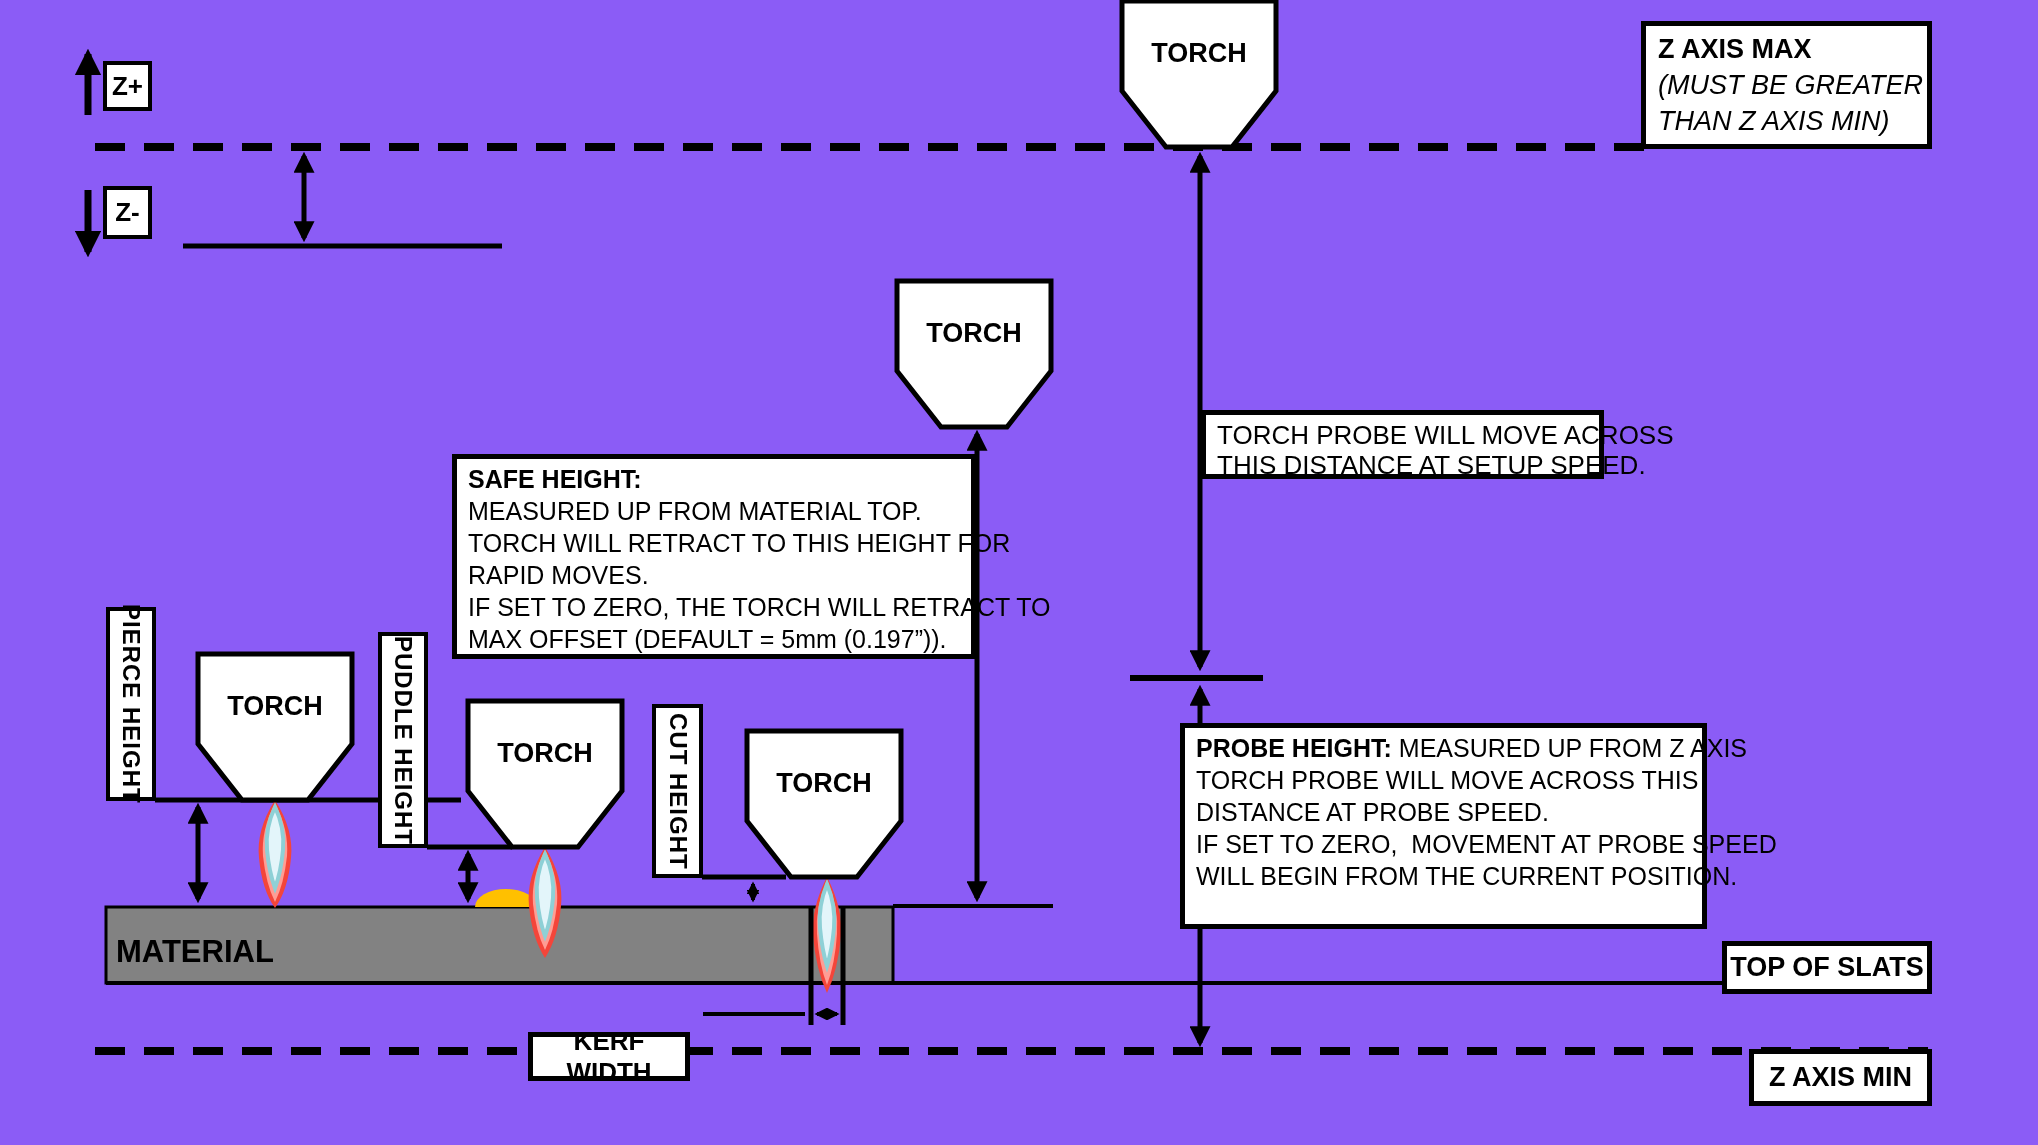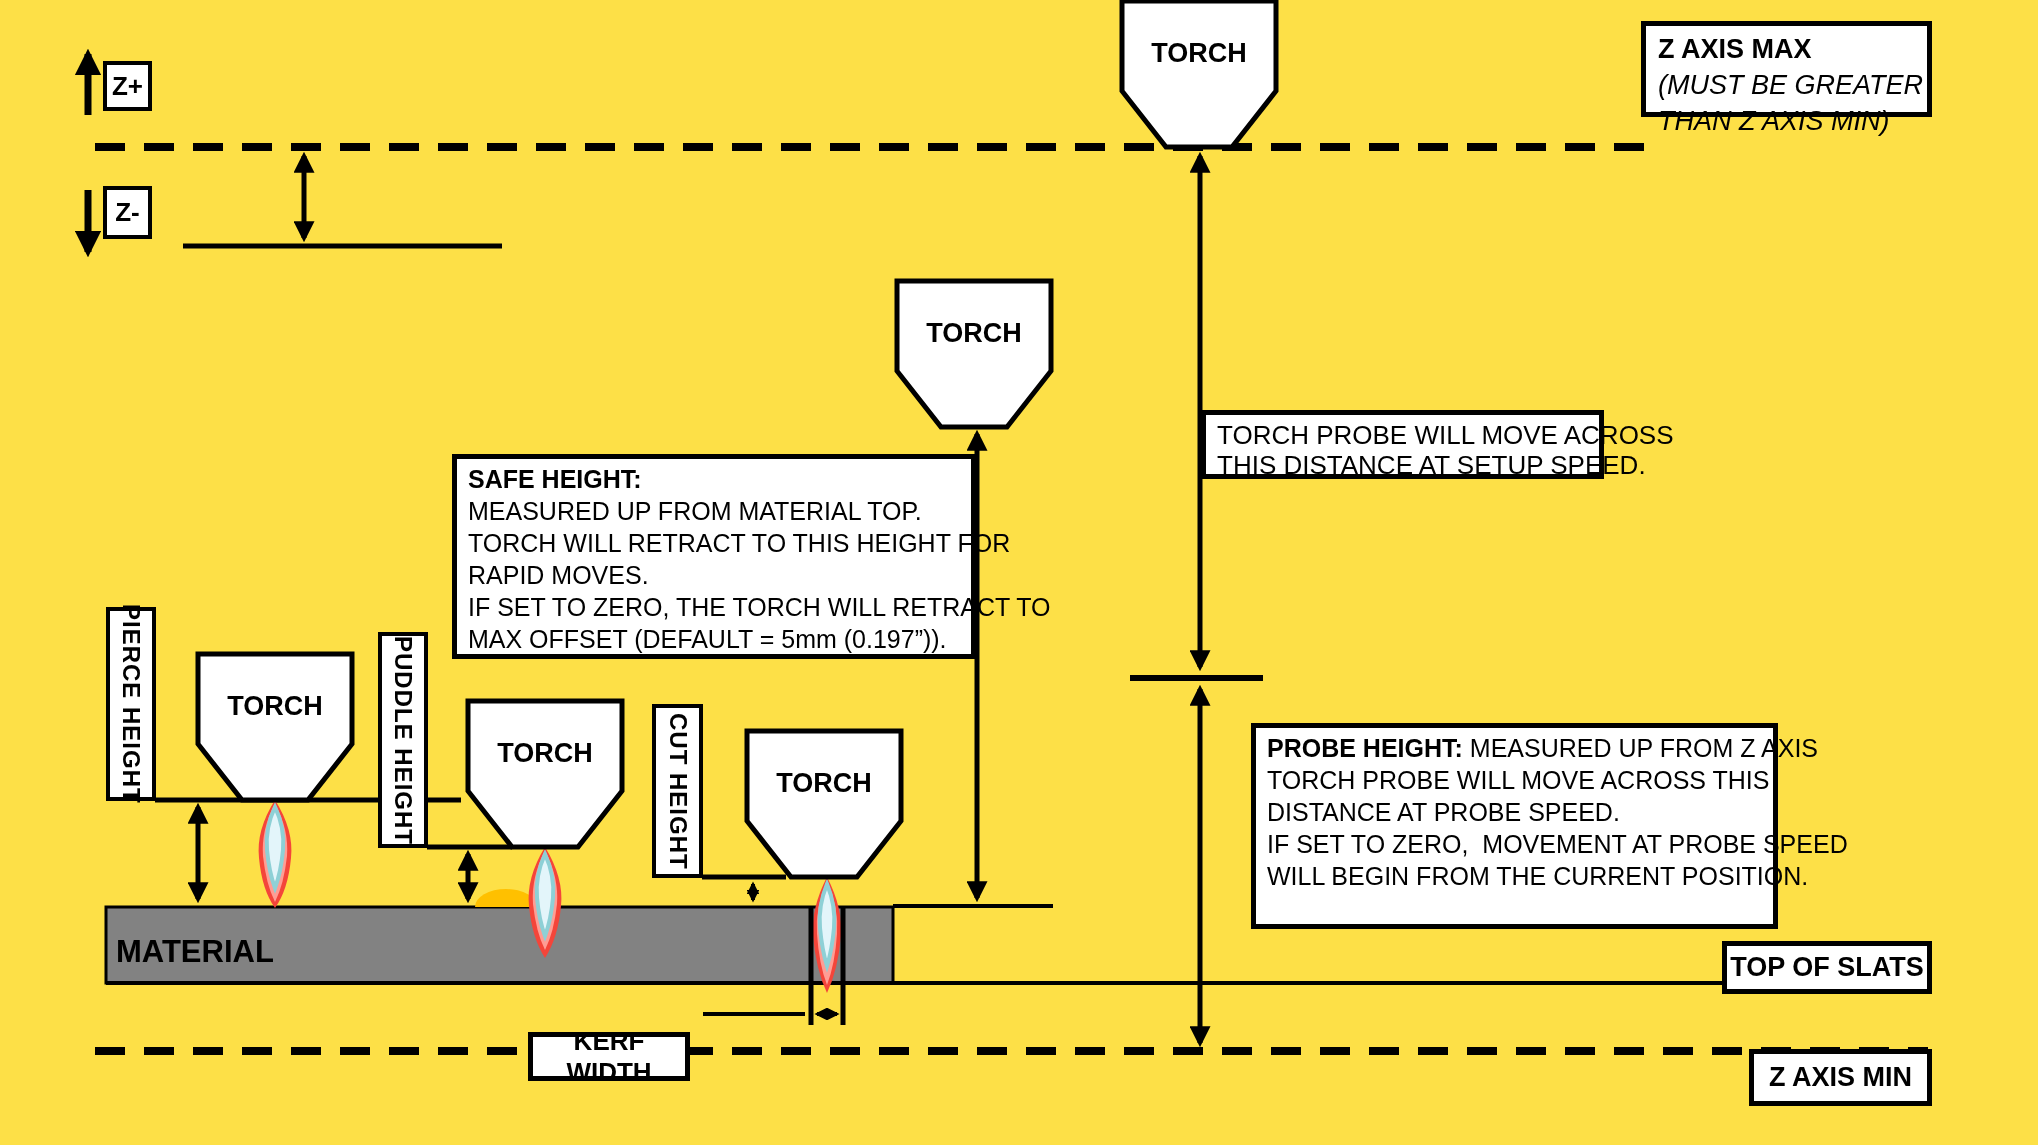--- a/index.html
+++ b/index.html
@@ -1,16 +1,16 @@
 <!DOCTYPE html>
 <html><head>
 <meta charset="utf-8">
 <style>
   html,body{margin:0;padding:0;background:#fff;}
-  #canvas{position:relative;width:2038px;height:1145px;background:#fde047;overflow:hidden;
+  #canvas{position:relative;width:2038px;height:1145px;background:#8b5cf6;overflow:hidden;
           font-family:"Liberation Sans",sans-serif;color:#000;}
   #diagram-svg{position:absolute;left:0;top:0;}
   .tbox{position:absolute;box-sizing:border-box;background:#fff;border:5px solid #000;}
   .tbox.thin{border-width:4px;}
   .line{white-space:pre;}
   .b{font-weight:bold;}
   .i{font-style:italic;}
   .center{display:flex;align-items:center;justify-content:center;text-align:center;}
   .vlabel{display:flex;align-items:center;justify-content:center;}
   .vlabel span{writing-mode:vertical-rl;font-weight:bold;font-size:24px;letter-spacing:1px;white-space:pre;}
@@ -96,41 +96,41 @@
   <div class="torch-label" style="left:1122px;top:38px;">TORCH</div>
   <div class="torch-label" style="left:897px;top:318px;">TORCH</div>
   <div class="torch-label" style="left:198px;top:691px;">TORCH</div>
   <div class="torch-label" style="left:468px;top:738px;">TORCH</div>
   <div class="torch-label" style="left:747px;top:768px;">TORCH</div>
 
   <div class="tbox thin center b" style="left:103px;top:61px;width:49px;height:50px;font-size:26px;">Z+</div>
   <div class="tbox thin center b" style="left:103px;top:186px;width:49px;height:53px;font-size:26px;">Z-</div>
 
 
-  <div class="tbox" style="left:1641px;top:21px;width:291px;height:96px;padding:5px 12px;font-size:27px;line-height:36px;">
+  <div class="tbox" style="left:1641px;top:21px;width:291px;height:128px;padding:5px 12px;font-size:27px;line-height:36px;">
     <div class="line b">Z AXIS MAX</div>
     <div class="line i">(MUST BE GREATER</div>
     <div class="line i">THAN Z AXIS MIN)</div>
   </div>
 
   <div class="tbox padbox" style="left:452px;top:454px;width:524px;height:205px;font-size:25px;line-height:32px;">
     <div class="line b">SAFE HEIGHT:</div>
     <div class="line">MEASURED UP FROM MATERIAL TOP.</div>
     <div class="line">TORCH WILL RETRACT TO THIS HEIGHT FOR</div>
     <div class="line">RAPID MOVES.</div>
     <div class="line">IF SET TO ZERO, THE TORCH WILL RETRACT TO</div>
     <div class="line">MAX OFFSET (DEFAULT = 5mm (0.197”)).</div>
   </div>
 
   <div class="tbox" style="left:1201px;top:410px;width:403px;height:69px;padding:5px 11px;font-size:26px;line-height:30px;">
     <div class="line">TORCH PROBE WILL MOVE ACROSS</div>
     <div class="line">THIS DISTANCE AT SETUP SPEED.</div>
   </div>
 
-  <div class="tbox padbox" style="left:1251px;top:723px;width:527px;height:206px;font-size:25px;line-height:32px;">
+  <div class="tbox padbox" style="left:1180px;top:723px;width:527px;height:206px;font-size:25px;line-height:32px;">
     <div class="line"><span class="b">PROBE HEIGHT:</span><span> MEASURED UP FROM Z AXIS</span></div>
     <div class="line">TORCH PROBE WILL MOVE ACROSS THIS</div>
     <div class="line">DISTANCE AT PROBE SPEED.</div>
     <div class="line">IF SET TO ZERO,  MOVEMENT AT PROBE SPEED</div>
     <div class="line">WILL BEGIN FROM THE CURRENT POSITION.</div>
   </div>
 
   <div class="tbox thin vlabel" style="left:106px;top:607px;width:50px;height:194px;">
       <span>PIERCE HEIGHT</span>
     </div>

